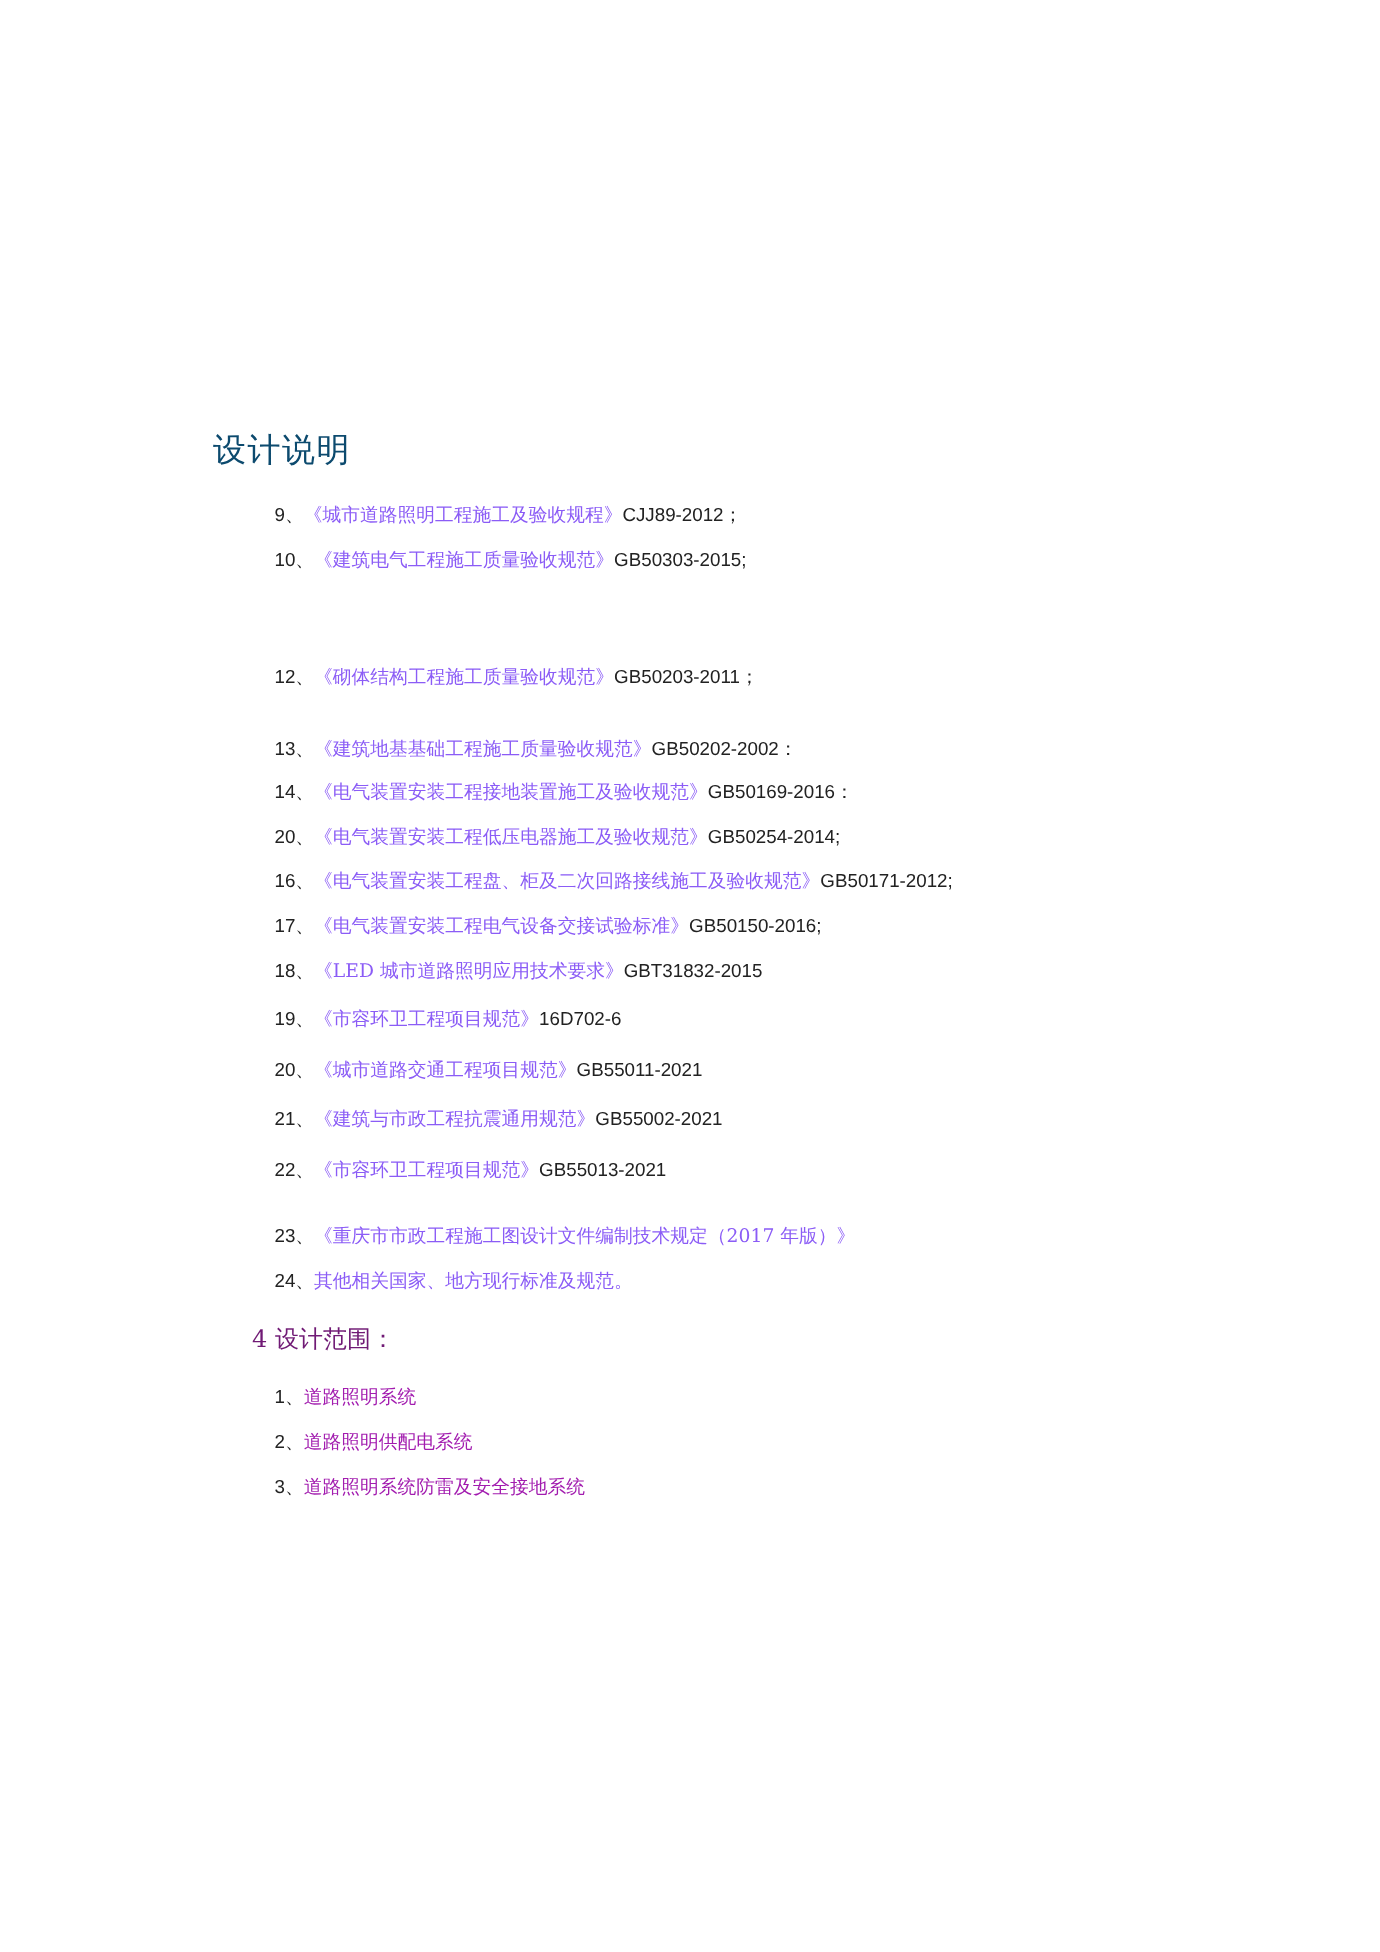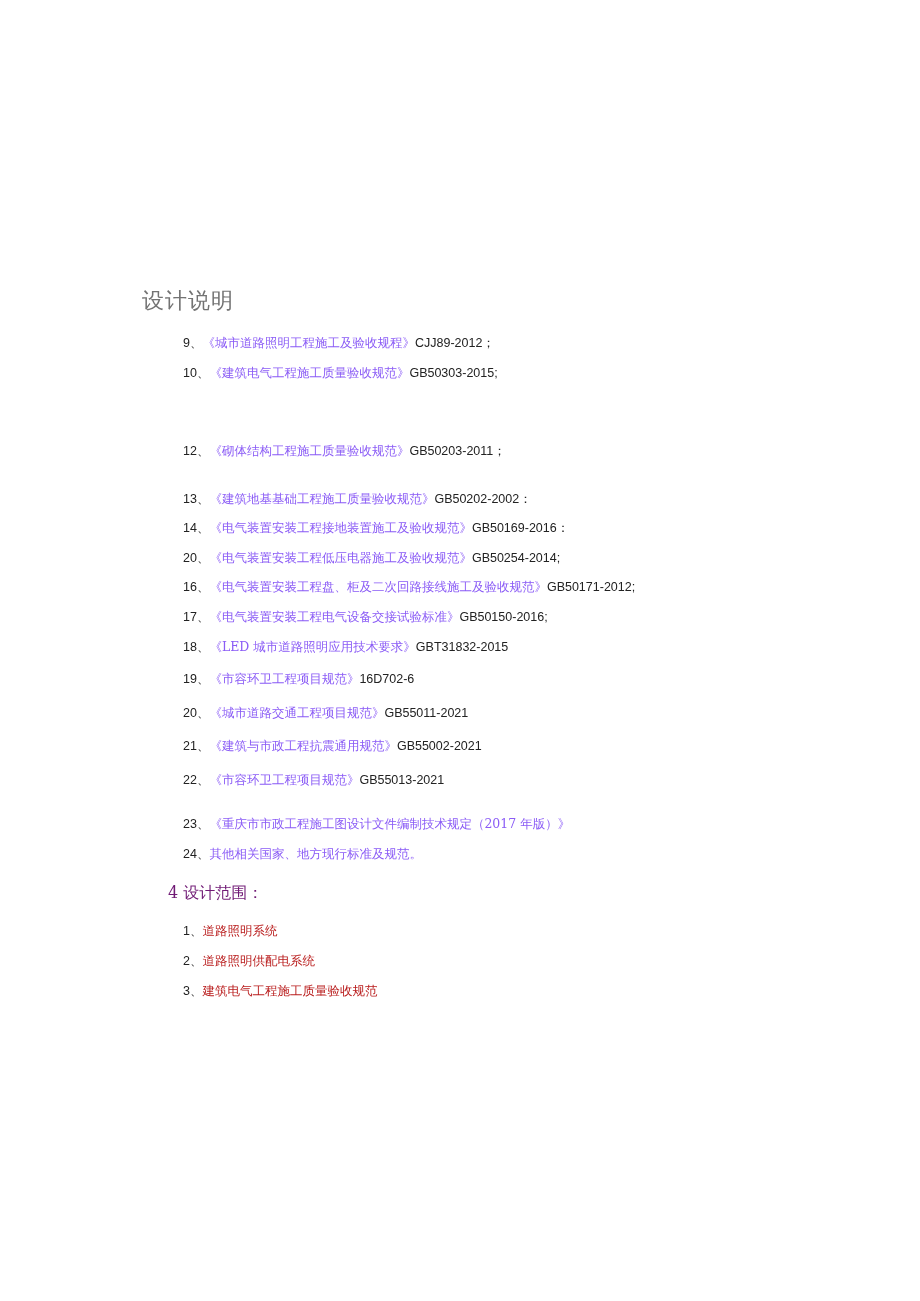--- a/index.html
+++ b/index.html
@@ -20,21 +20,21 @@
       left: 0; top: 0;
       width: 920px; height: 1301px;
     }
     .doc-title {
       position: absolute;
       left: 142px;
       top: 286px;
       font-size: 22px;
       line-height: 30px;
       font-family: "DejaVu Serif", "Liberation Serif", serif;
-      color: #737373;
+      color: #0c4a6e;
       letter-spacing: 1px;
       margin: 0;
       font-weight: normal;
     }
     .ref-item {
       position: absolute;
       left: 183px;
       font-size: 12.5px;
       line-height: 18px;
       white-space: nowrap;
@@ -56,21 +56,21 @@
     }
     .scope-item {
       position: absolute;
       left: 183px;
       font-size: 12.5px;
       line-height: 18px;
       white-space: nowrap;
       color: #222;
     }
     .scope-item .num { font-family: "Liberation Sans", sans-serif; }
-    .scope-item .name { font-family: "DejaVu Serif", "Liberation Serif", serif; color: #b91c1c; }
+    .scope-item .name { font-family: "DejaVu Serif", "Liberation Serif", serif; color: #a21caf; }
   </style>
 </head>
 <body>
 
 <div class="page">
 
   <h1 class="doc-title">设计说明</h1>
 
   <div class="ref-item" style="top:334px">
     <span class="num">9、</span><span class="name">《城市道路照明工程施工及验收规程》</span><span class="code">CJJ89-2012；</span>
@@ -120,16 +120,16 @@
 
   <h2 class="section-heading">4 设计范围：</h2>
 
   <div class="scope-item" style="top:922px">
     <span class="num">1、</span><span class="name">道路照明系统</span>
   </div>
   <div class="scope-item" style="top:952px">
     <span class="num">2、</span><span class="name">道路照明供配电系统</span>
   </div>
   <div class="scope-item" style="top:982px">
-    <span class="num">3、</span><span class="name">建筑电气工程施工质量验收规范</span>
+    <span class="num">3、</span><span class="name">道路照明系统防雷及安全接地系统</span>
   </div>
 
 </div>
 
 </body></html>

